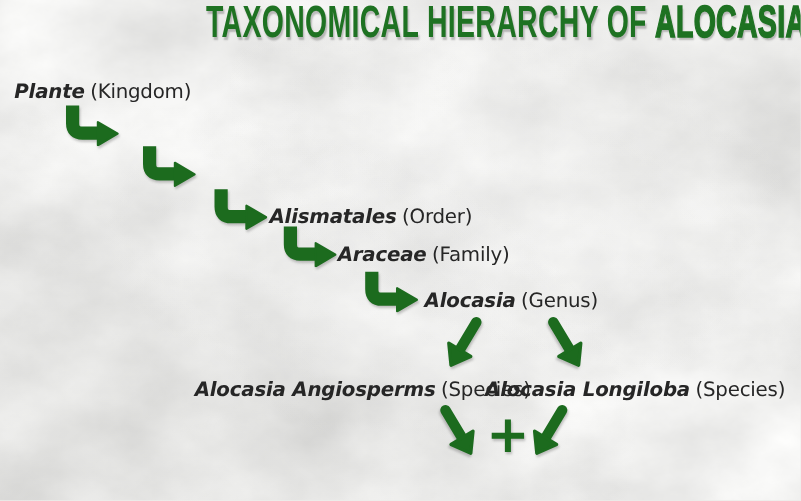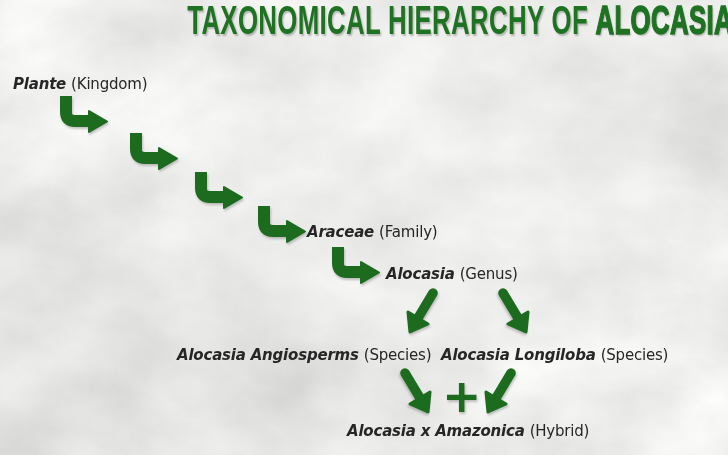--- a/index.html
+++ b/index.html
@@ -35,21 +35,21 @@
     color: var(--title_green, #1e7222);
     text-shadow: 2px 2px 2px rgba(40,40,40,0.28);
     letter-spacing: 0.5px;
   }
   .title-prefix { margin-right: 12px; }
   .title-highlight { -webkit-text-stroke: 1.5px var(--title_green, #1e7222); }
 
   
   .taxon {
     position: absolute; white-space: nowrap;
-    font-size: 15px; line-height: 22px; letter-spacing: -0.2px;
+    font-size: 18px; line-height: 22px; letter-spacing: -0.2px;
     color: var(--text, #262626);
   }
   .tname { font-style: italic; font-weight: bold; }
   .trank { font-weight: normal; margin-left: 5px; }
 
   
   .arrow {
     position: absolute;
     color: var(--green, #1c6b1e);
     filter: drop-shadow(1px 2px 1px rgba(70,70,70,0.30));
@@ -96,20 +96,23 @@
 
   <div class="content">
 
     <div class="title">
       <span class="title-inner"><span class="title-prefix">TAXONOMICAL HIERARCHY OF</span><span class="title-highlight">ALOCASIA POLLY</span></span>
     </div>
 
     <div class="taxon" style="left:13px; top:73px">
       <span class="tname">Plante</span><span class="trank">(Kingdom)</span>
     </div>
+    <div class="taxon" style="left:245px; top:187px">
+      <span class="tname">Alismatales</span><span class="trank">(Order)</span>
+    </div>
     <div class="taxon" style="left:386px; top:263px">
       <span class="tname">Alocasia</span><span class="trank">(Genus)</span>
     </div>
     <div class="taxon" style="left:307px; top:221px">
       <span class="tname">Araceae</span><span class="trank">(Family)</span>
     </div>
 
     <svg class="arrow" style="left:58px; top:95px" width="50" height="38" viewBox="0 0 50 38">
         <use href="#elbow"></use>
       </svg>
@@ -141,18 +144,15 @@
     </div>
 
     <svg class="arrow mirror" style="left:396px; top:368px" width="42" height="52" viewBox="0 0 42 52">
         <use href="#diag"></use>
       </svg>
     <div class="plus">+</div>
     <svg class="arrow" style="left:478px; top:368px" width="42" height="52" viewBox="0 0 42 52">
         <use href="#diag"></use>
       </svg>
 
-    <div class="taxon" style="left:347px; top:420px">
-      <span class="tname">Alocasia x Amazonica</span><span class="trank">(Hybrid)</span>
-    </div>
 
   </div>
 </div>
 
 </body></html>

